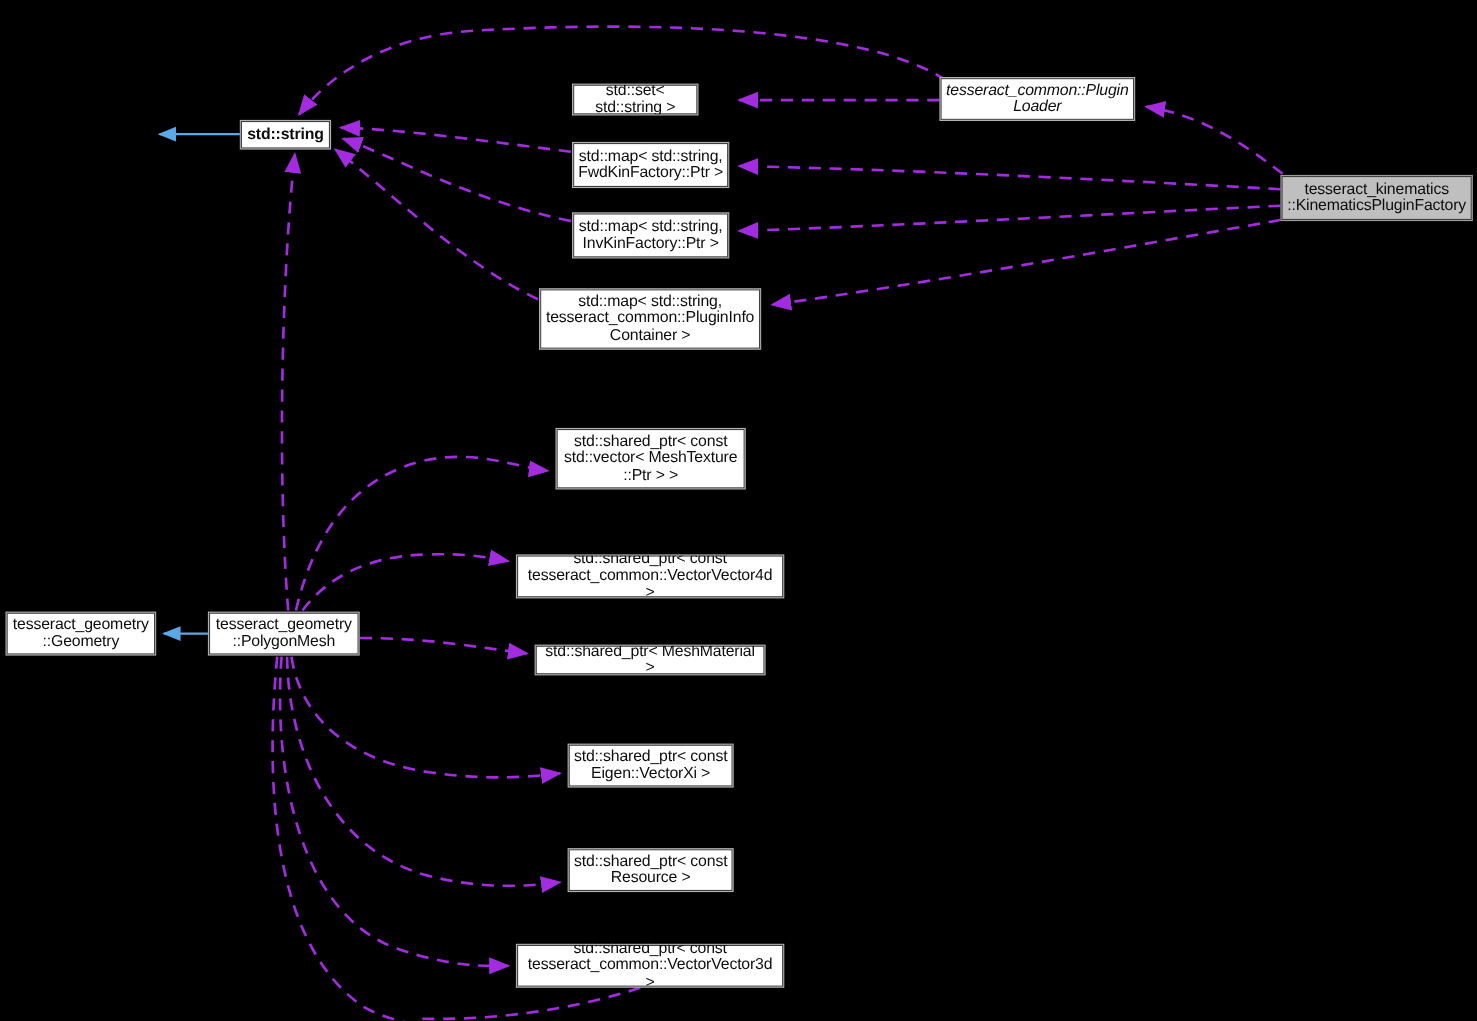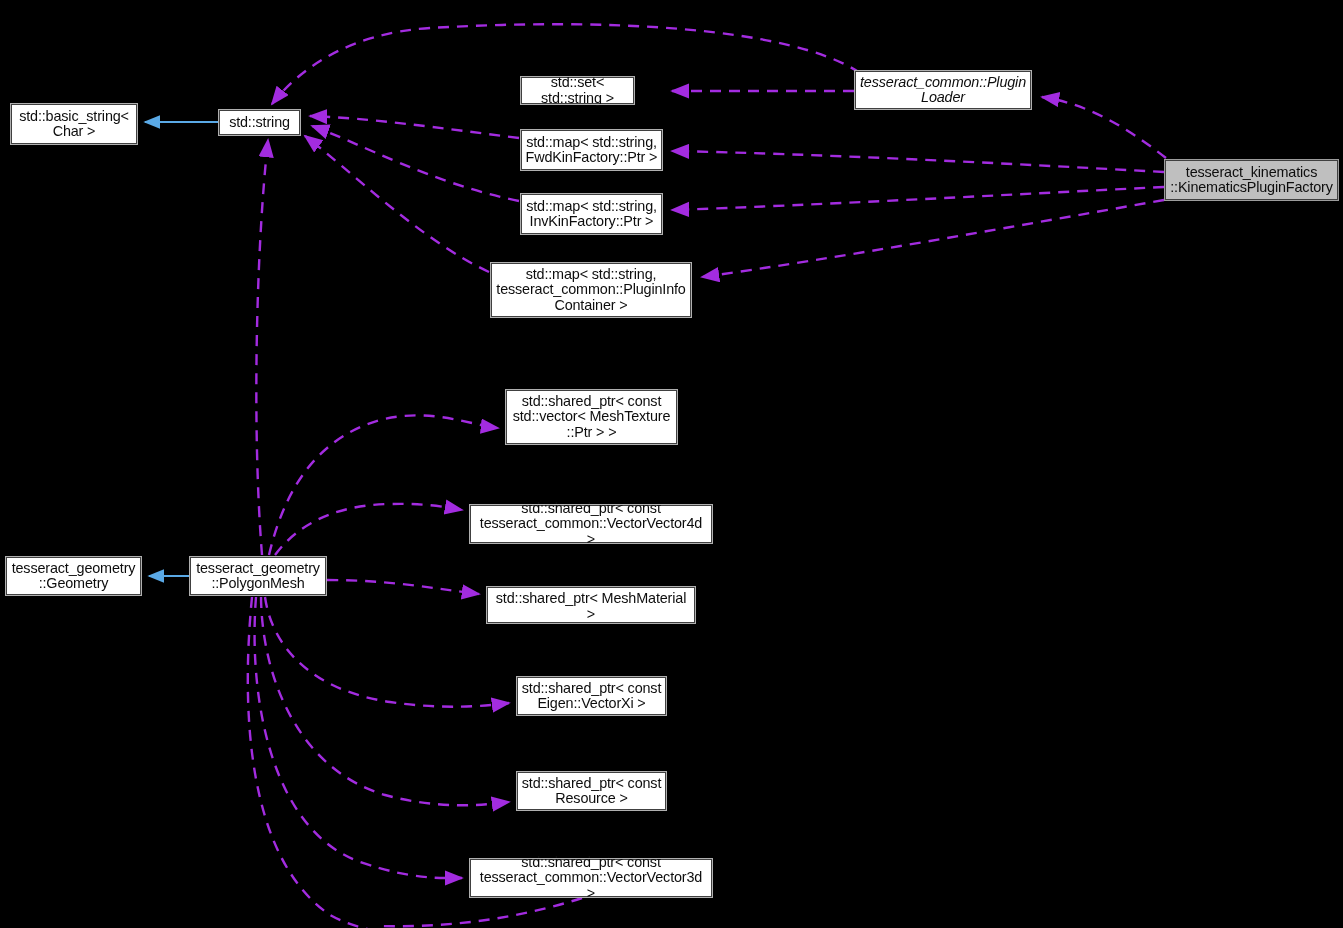--- a/index.html
+++ b/index.html
@@ -107,26 +107,22 @@
 
       <path d="M 256,597 C 248,700 272,830 360,862 C 412,880 442,878 462,878"></path>
     </g>
 
     <g fill="none" stroke="#a32ce0" stroke-width="2.4" stroke-dasharray="11,8">
       <path d="M 252,597 C 240,720 250,860 330,915 C 360,932 400,936 430,932"></path>
       <path d="M 582,898 C 520,918 450,928 380,926"></path>
     </g>
   </svg>
 
-  <div class="node" style="left:11px;top:104px;width:126px;height:40px;">
-    <span class="node-label">std::basic_string&lt;
-Char &gt;</span>
-  </div>
 
-  <div class="node" style="left:219px;top:110px;width:81px;height:25px;">
+  <div class="node" style="left:219px;top:110px;width:81px;height:25px;font-weight:bold;">
     <span class="node-label">std::string</span>
   </div>
 
   <div class="node" style="left:521px;top:77px;width:113px;height:27px;">
     <span class="node-label">std::set&lt; std::string &gt;</span>
   </div>
 
   <div class="node" style="left:855px;top:71px;width:176px;height:38px;font-style:italic;">
     <span class="node-label">tesseract_common::Plugin
 Loader</span>
@@ -167,21 +163,21 @@
   <div class="node" style="left:6px;top:557px;width:135px;height:38px;">
     <span class="node-label">tesseract_geometry
 ::Geometry</span>
   </div>
 
   <div class="node" style="left:190px;top:557px;width:136px;height:38px;">
     <span class="node-label">tesseract_geometry
 ::PolygonMesh</span>
   </div>
 
-  <div class="node" style="left:487px;top:587px;width:208px;height:36px;align-items:flex-end;">
+  <div class="node" style="left:487px;top:587px;width:208px;height:26px;">
     <span class="node-label">std::shared_ptr&lt; MeshMaterial &gt;</span>
   </div>
 
   <div class="node" style="left:517px;top:677px;width:149px;height:38px;">
     <span class="node-label">std::shared_ptr&lt; const
 Eigen::VectorXi &gt;</span>
   </div>
 
   <div class="node" style="left:517px;top:772px;width:149px;height:38px;">
     <span class="node-label">std::shared_ptr&lt; const

